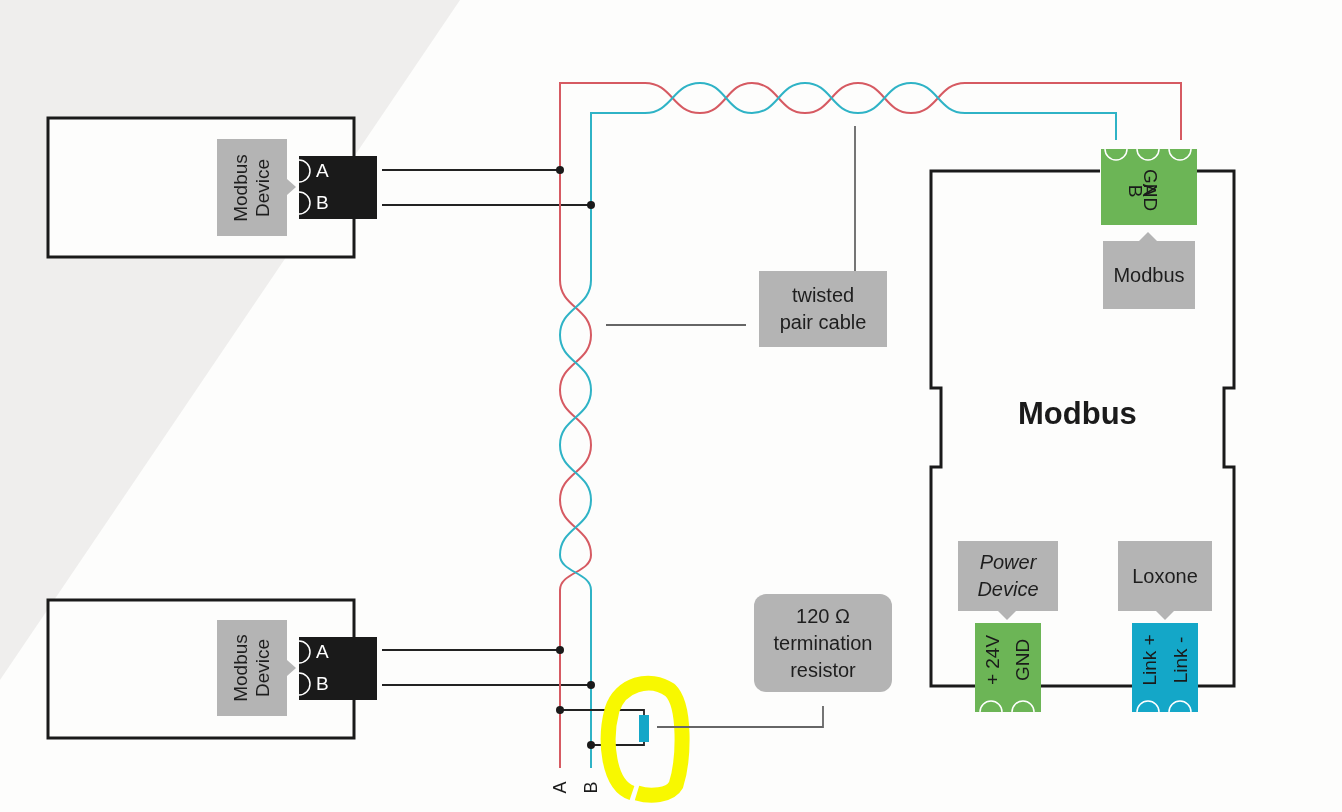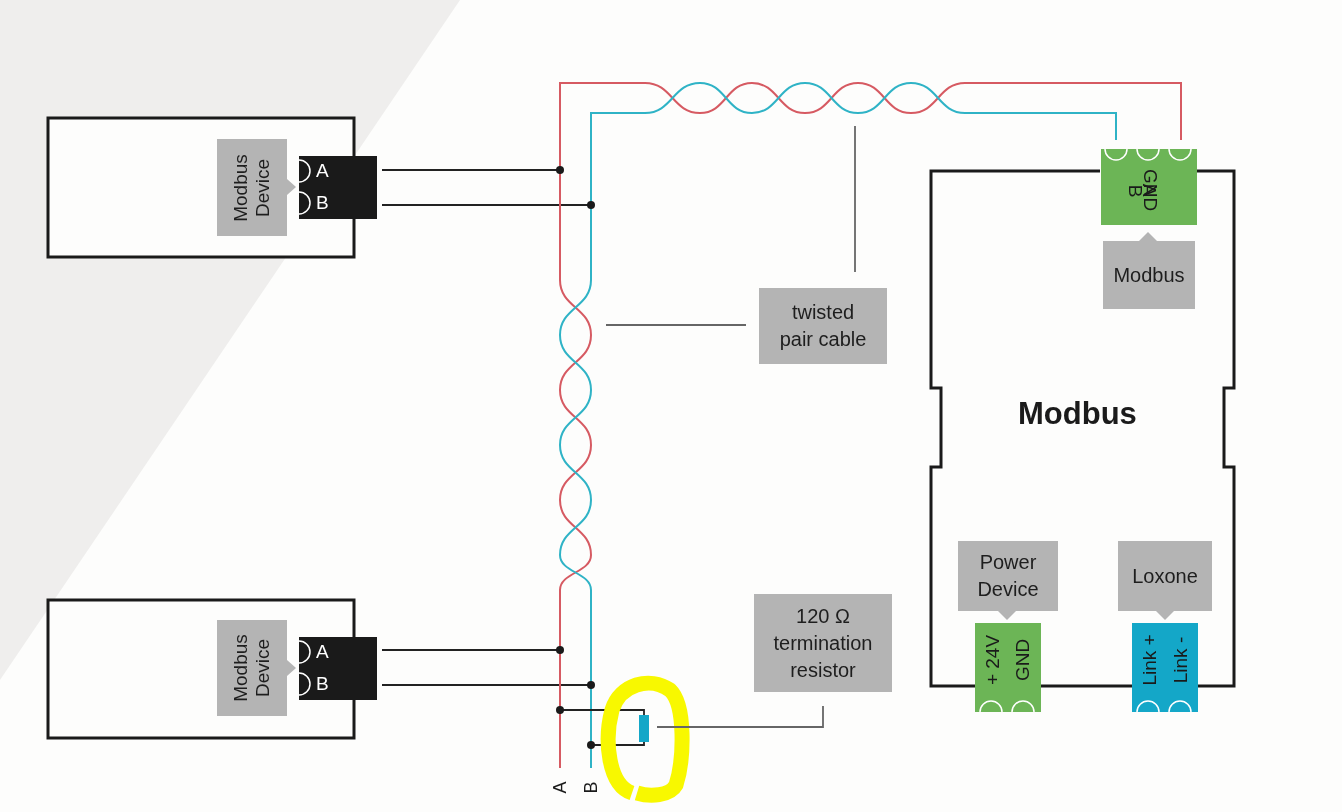--- a/index.html
+++ b/index.html
@@ -88,26 +88,26 @@
 
 <div class="vt" style="left:217px;top:620px;width:70px;height:96px;">
   <div style="transform:rotate(-90deg);font-size:19px;line-height:22px;text-align:center;color:#1e1e1e;">
     <div>Modbus</div>
     <div>Device</div>
   </div>
 </div>
 <div style="position:absolute;left:316px;top:641px;color:#fff;font-size:19px;">A</div>
 <div style="position:absolute;left:316px;top:673px;color:#fff;font-size:19px;">B</div>
 
-<div class="lbl" style="left:759px;top:288px;width:128px;height:76px;">
+<div class="lbl" style="left:759px;top:271px;width:128px;height:76px;">
   <div>twisted</div>
   <div>pair cable</div>
 </div>
 
-<div class="lbl" style="left:754px;top:594px;width:138px;height:98px;">
+<div class="lbl" style="left:754px;top:594px;width:138px;height:98px;border-radius:12px;">
   <div>120 Ω</div>
   <div>termination</div>
   <div>resistor</div>
 </div>
 
 <div class="title" style="left:1018px;top:396px;">Modbus</div>
 
 <div class="vt" style="left:1101px;top:160px;width:96px;height:60px;">
   <div style="display:flex;gap:10px;transform:rotate(90deg);font-size:19px;color:#1a1a1a;flex-direction:column;line-height:30px;align-items:flex-start;">
     <div>A</div>
@@ -115,21 +115,21 @@
 </div>
 <div style="position:absolute;left:1104px;top:162px;width:30px;height:56px;display:flex;justify-content:center;">
   <div style="transform:rotate(90deg);transform-origin:center;font-size:19px;color:#1a1a1a;margin-top:2px;">B</div>
 </div>
 <div style="position:absolute;left:1120px;top:162px;width:60px;height:56px;display:flex;justify-content:center;align-items:center;">
   <div style="transform:rotate(90deg);font-size:19px;color:#1a1a1a;">GND</div>
 </div>
 
 <div class="lbl" style="left:1103px;top:241px;width:92px;height:68px;">Modbus</div>
 
-<div class="lbl" style="left:958px;top:541px;width:100px;height:70px;">
+<div class="lbl" style="left:958px;top:541px;width:100px;height:70px;font-style:italic;">
   <div>Power</div>
   <div>Device</div>
 </div>
 
 <div class="vt" style="left:978px;top:626px;width:30px;height:68px;">
   <div style="transform:rotate(-90deg);font-size:19px;color:#1a1a1a;">+ 24V</div>
 </div>
 <div class="vt" style="left:1008px;top:626px;width:30px;height:68px;">
   <div style="transform:rotate(-90deg);font-size:19px;color:#1a1a1a;">GND</div>
 </div>

